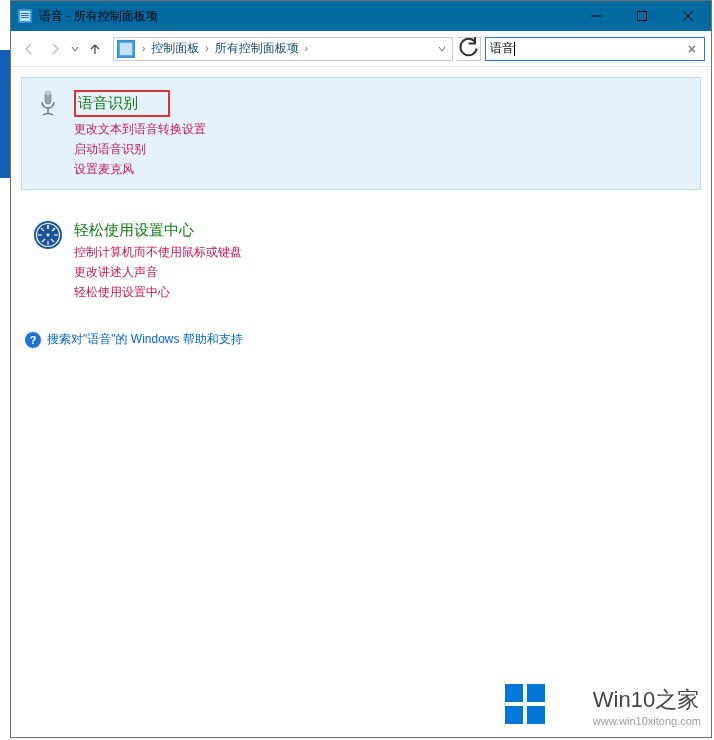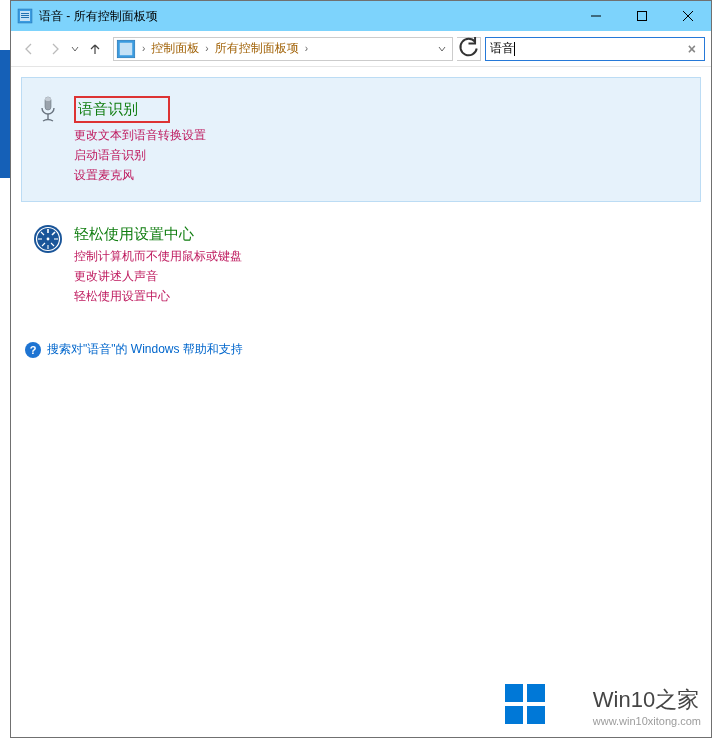--- a/index.html
+++ b/index.html
@@ -3,51 +3,51 @@
   <meta charset="utf-8">
   <style>
     * { margin: 0; padding: 0; box-sizing: border-box; }
     body { font-family: "Microsoft YaHei", "Segoe UI", sans-serif; font-size: 12px; background: #fff; position: relative; width: 714px; height: 740px; overflow: hidden; }
     
     .left-strip { position: absolute; left: 0; top: 0; width: 10px; height: 740px; background: #fff; }
     .left-strip .seg1 { position: absolute; left: 0; top: 50px; width: 10px; height: 128px; background: #1560b7; }
     
     .window { position: absolute; left: 10px; top: 0; width: 702px; height: 738px; border: 1px solid #707070; background: #fff; }
     
-    .titlebar { height: 30px; display: flex; align-items: center; background: #7dd3fc; }
+    .titlebar { height: 30px; display: flex; align-items: center; background: #0369a1; }
     .titlebar-icon { width: 16px; height: 16px; margin: 0 6px; display: flex; align-items: center; justify-content: center; }
     .titlebar-icon svg { width: 16px; height: 16px; }
     .titlebar-text { flex: 1; font-size: 12px; color: #000; }
     .win-controls { display: flex; height: 30px; }
     .win-btn { width: 46px; height: 30px; display: flex; align-items: center; justify-content: center; cursor: pointer; }
     .win-btn svg { width: 10px; height: 10px; }
     
     .navbar { height: 36px; display: flex; align-items: center; padding: 0 6px; background: #fff; border-bottom: 1px solid #e5e5e5; }
     .nav-btn { width: 24px; height: 24px; display: flex; align-items: center; justify-content: center; color: #666; cursor: pointer; margin-right: 2px; }
     .nav-btn.disabled { color: #bbb; }
     .nav-btn svg { width: 14px; height: 14px; }
     .nav-arrow-tiny { width: 12px; }
     .nav-arrow-tiny svg { width: 8px; height: 8px; }
     
     .address-bar { flex: 1; display: flex; align-items: center; height: 24px; border: 1px solid #ccc; background: #fff; margin: 0 4px; }
     .addr-icon { width: 20px; height: 20px; margin: 0 2px; display: flex; align-items: center; justify-content: center; }
     .breadcrumb { display: flex; align-items: center; flex: 1; height: 100%; }
     .bc-sep { color: #666; padding: 0 4px; font-size: 10px; }
-    .bc-item { color: #a16207; padding: 0 2px; cursor: pointer; font-size: 12px; font-family: Liberation Serif, serif; }
+    .bc-item { color: #0c4a6e; padding: 0 2px; cursor: pointer; font-size: 12px; font-family: Liberation Serif, serif; }
     .addr-drop { width: 20px; display: flex; align-items: center; justify-content: center; color: #666; cursor: pointer; }
     .addr-refresh { width: 24px; height: 24px; border: 1px solid #ccc; border-left: none; display: flex; align-items: center; justify-content: center; color: #333; cursor: pointer; margin-right: 4px; }
     
     .search-box { width: 220px; height: 24px; border: 1px solid #2679d8; display: flex; align-items: center; background: #fff; padding: 0 4px; }
     .search-cursor { display: inline-block; width: 1px; height: 14px; background: #000; vertical-align: middle; animation: blink 1s infinite; }
     @keyframes blink { 50% { opacity: 0; } }
     .search-clear { color: #888; cursor: pointer; padding: 0 4px; font-size: 14px; font-weight: bold; }
     
     .content { padding: 10px; }
     
-    .result-item { display: flex; padding: 16px 8px; border-radius: 0; margin-bottom: 4px; }
+    .result-item { display: flex; padding: 10px 8px; border-radius: 0; margin-bottom: 18px; }
     .result-item.highlighted { background: #e6f2fb; border: 1px solid #bcdcf4; }
     .result-item:not(.highlighted) { border: 1px solid transparent; }
     .result-icon { width: 36px; height: 36px; margin-right: 8px; flex-shrink: 0; display: flex; align-items: flex-start; justify-content: center; }
     .result-icon svg { width: 32px; height: 32px; }
     .result-body { flex: 1; padding-top: 2px; }
     .result-title { font-size: 15px; color: #107d10; cursor: pointer; margin-bottom: 2px; }
     .result-title.boxed { border: 2px solid #dd3333; padding: 2px 30px 2px 2px; display: inline-block; }
     .result-link { font-size: 12px; color: #be185d; cursor: pointer; line-height: 20px; display: block; }
     
     .help-row { display: flex; align-items: center; margin-top: 18px; padding-left: 4px; }

